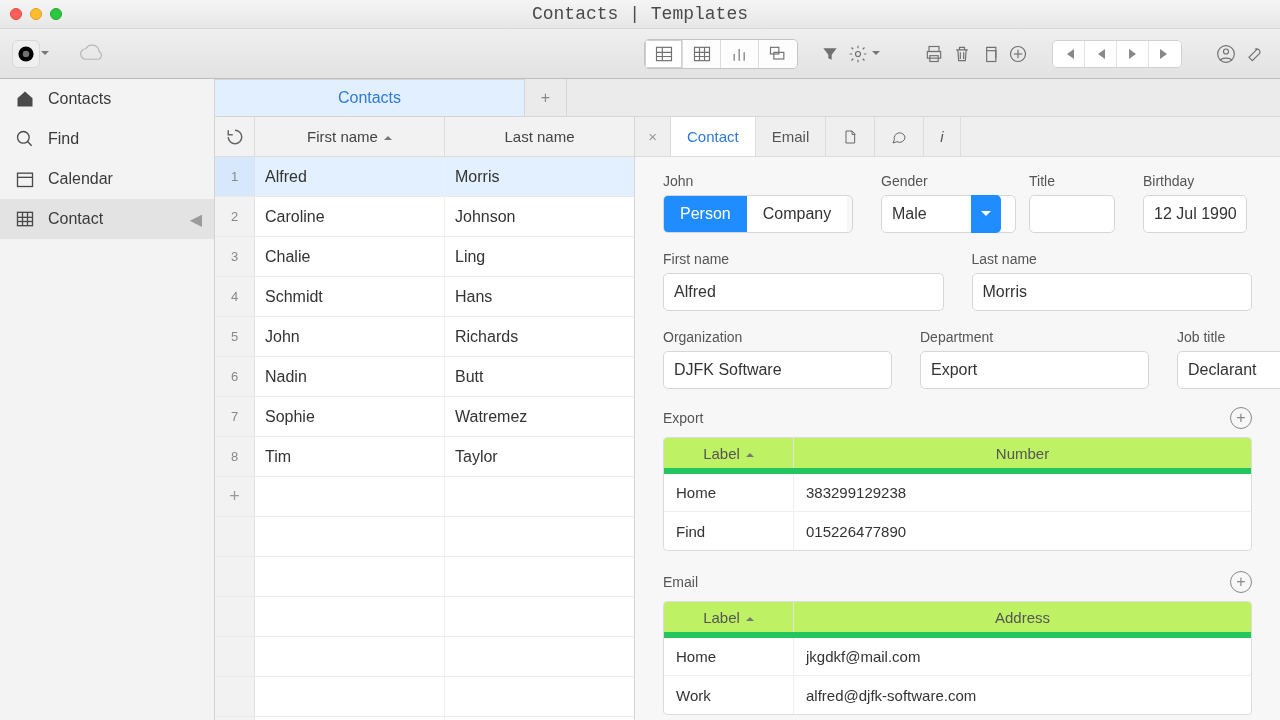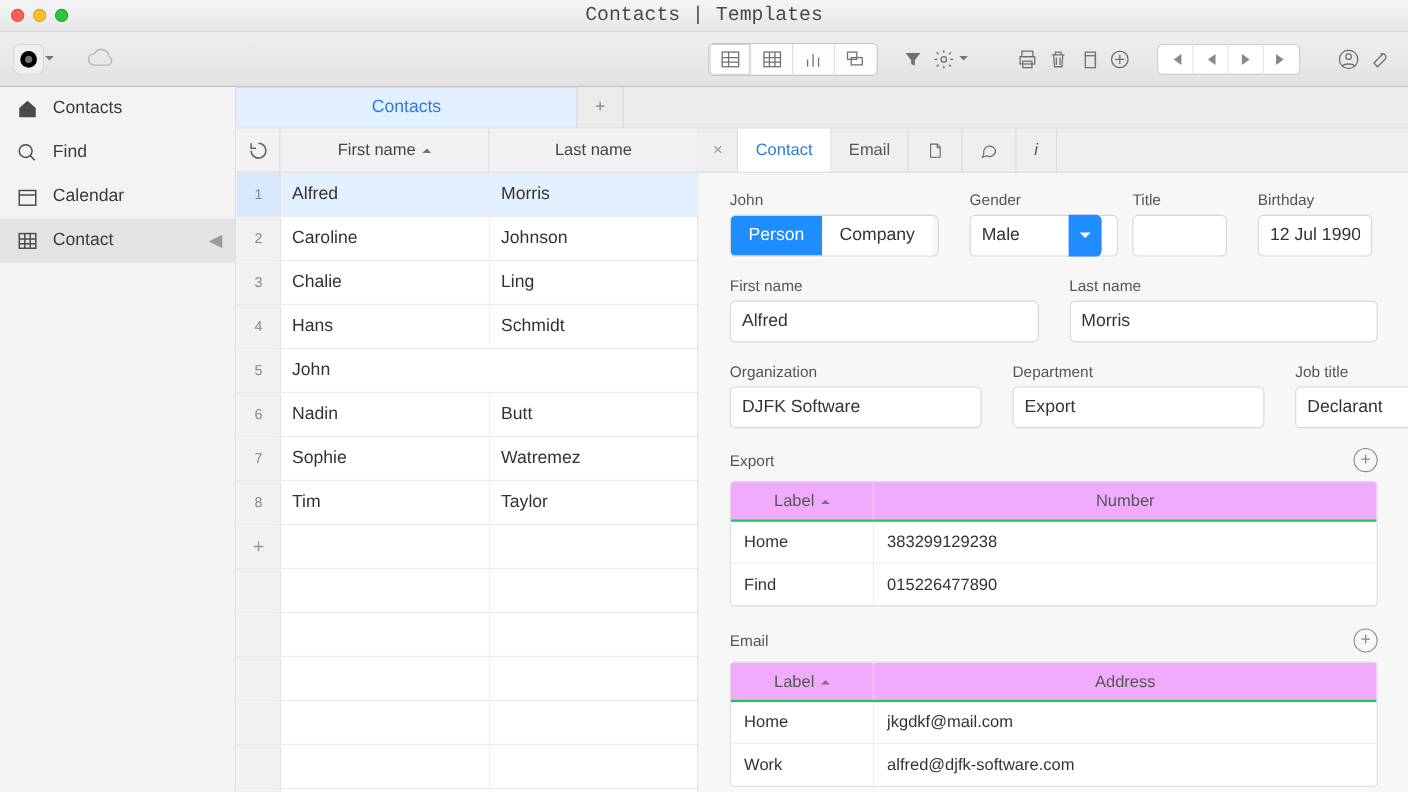--- a/index.html
+++ b/index.html
@@ -82,21 +82,21 @@
 .kindseg button.on { background:#1f8cff; color:#fff;}
 .selwrap { position:relative; }
 .selwrap .inp { padding-right:34px;}
 .selwrap .dd { position:absolute; right:0; top:0; width:30px; height:38px; background:#1f8cff; border-radius:0 5px 5px 0; display:flex; align-items:center; justify-content:center;}
 .selwrap .dd::after { content:""; border:5px solid transparent; border-top-color:#fff; margin-top:4px;}
 
 .sect-head { display:flex; align-items:center; margin:6px 0 8px;}
 .sect-head .lbl { font-size:14px; color:#555;}
 .sect-head .plus { margin-left:auto; width:22px; height:22px; border:1.5px solid #888; border-radius:50%; display:flex; align-items:center; justify-content:center; color:#888; font-size:16px;}
 .subtable { border:1px solid #dcdcdc; border-radius:4px; background:#fff; overflow:hidden; margin-bottom:20px;}
-.subtable .sth { display:flex; height:36px; background:#f0abfc; border-bottom:2px solid #22c55e;}
+.subtable .sth { display:flex; height:36px; background:#bef264; border-bottom:6px solid #22c55e;}
 .subtable .sth div { display:flex; align-items:center; justify-content:center; font-size:15px; color:#555; gap:4px;}
 .subtable .sth .c1 { width:130px; border-right:1px solid #e3e3e3;}
 .subtable .sth .c2 { flex:1;align-items:center;}
 .subtable .srow { display:flex; height:38px; border-bottom:1px solid #eee;}
 .subtable .srow:last-child{border-bottom:none;}
 .subtable .srow .c1 { width:130px; padding:0 12px; display:flex; align-items:center; border-right:1px solid #eee; font-size:15px;}
 .subtable .srow .c2 { flex:1; padding:0 12px; display:flex; align-items:center; font-size:15px;}
 .caret-up::after{content:"";display:inline-block;border:4px solid transparent;border-bottom-color:#777;margin-left:2px;transform:translateY(-2px);}
 </style>
 </head>
@@ -320,26 +320,27 @@
                 <div class="cell">Caroline</div>
                 <div class="cell">Johnson</div>
               </div>
               <div class="trow">
                 <div class="rn">3</div>
                 <div class="cell">Chalie</div>
                 <div class="cell">Ling</div>
               </div>
               <div class="trow">
                 <div class="rn">4</div>
+                <div class="cell">Schmidt</div>
                 <div class="cell">Hans</div>
-                <div class="cell">Schmidt</div>
               </div>
               <div class="trow">
                 <div class="rn">5</div>
                 <div class="cell">John</div>
+                <div class="cell">Richards</div>
               </div>
               <div class="trow">
                 <div class="rn">6</div>
                 <div class="cell">Nadin</div>
                 <div class="cell">Butt</div>
               </div>
               <div class="trow">
                 <div class="rn">7</div>
                 <div class="cell">Sophie</div>
                 <div class="cell">Watremez</div>

